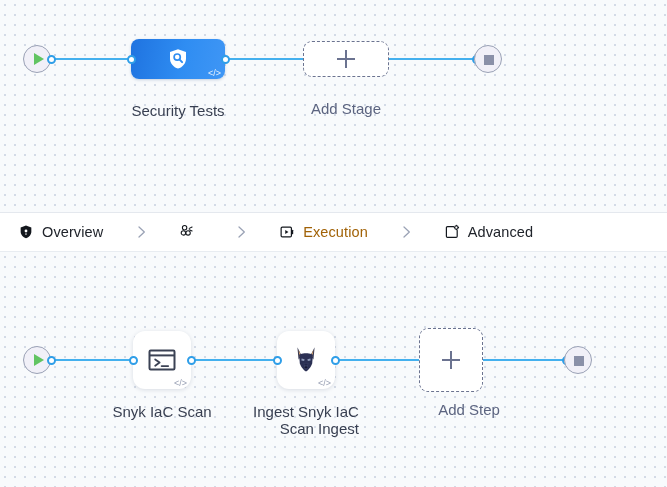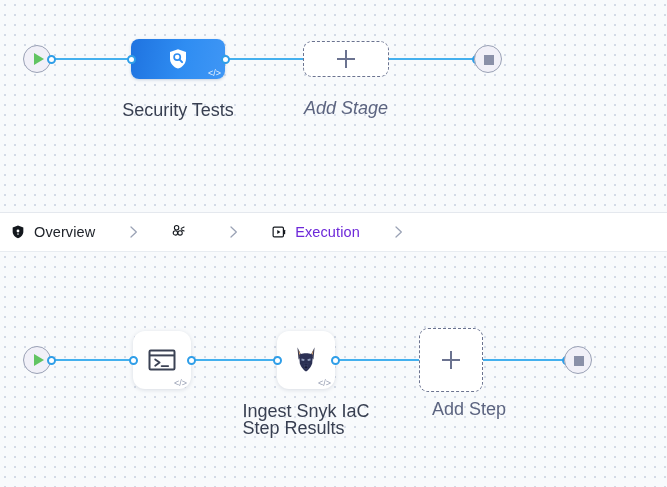--- a/index.html
+++ b/index.html
@@ -45,21 +45,21 @@
     left: 0;
     top: 212px;
     width: 667px;
     height: 40px;
     background: #ffffff;
     border-top: 1px solid #e4e8ee;
     border-bottom: 1px solid #e8ecf1;
     box-sizing: border-box;
     display: flex;
     align-items: center;
-    padding-left: 8px;
+    padding-left: 16px;
   }
   .tab {
     display: flex;
     align-items: center;
     height: 39px;
     position: relative;
     cursor: pointer;
     padding: 0 2px;
   }
   .tab .tab-icon {
@@ -69,21 +69,21 @@
     margin-right: 8px;
     flex: none;
   }
   .tab .tab-label {
     font-size: 14.5px;
     color: #20242b;
     letter-spacing: .1px;
     white-space: nowrap;
   }
   .tab.active .tab-label {
-    color: #6d28d9;
+    color: #a16207;
   }
   .tab.active::after {
     content: "";
     position: absolute;
     left: -6px;
     right: -6px;
     bottom: -5px;
     height: 3px;
     background: #1263c4;
     border-radius: 1px;
@@ -92,23 +92,23 @@
     width: 16px;
     height: 16px;
     margin: 0 28px;
     flex: none;
     display: block;
   }
   .caption {
     position: absolute;
     left: 50%;
     transform: translateX(-50%);
-    text-align: left;
+    text-align: right;
     white-space: pre;
-    font-size: 18px;
+    font-size: 15px;
     line-height: 17px;
     color: #383f51;
   }
   .caption.muted {
     color: #5c6480;
   }
 
   
   .term-node {
     position: absolute;
@@ -258,21 +258,21 @@
       </svg>
       <span class="code-badge">&lt;/&gt;</span>
     </div>
     <div class="port" style="left:127px; top:54.5px;"></div>
     <div class="port" style="left:221px; top:54.5px;"></div>
     <div class="caption" style="left:178px; top:102px;">Security Tests</div>
 
     <div class="add-node" style="left:303px; top:41px; width:86px; height:36px;">
       <span class="plus"></span>
     </div>
-    <div class="caption muted" style="left:346px; top:100px;font-style:italic;">Add Stage</div>
+    <div class="caption muted" style="left:346px; top:100px;">Add Stage</div>
 
     <div class="port" style="left:472px; top:54.5px;"></div>
     <div class="term-node" style="left:474px; top:45px;">
       <span class="stop-sq"></span>
     </div>
   </div>
 
   <div id="tabbar">
 
     <div class="tab">
@@ -307,20 +307,29 @@
         <path d="M9.4 9.1 L14.2 12 L9.4 14.9 Z" fill="#13171d"></path>
         <path d="M20.4 9.4 V14.6" stroke="#13171d" stroke-width="1.8" stroke-linecap="round"></path>
       </svg>
       <span class="tab-label">Execution</span>
     </div>
 
     <svg class="tab-sep" viewBox="0 0 24 24">
       <path d="M9 4.5 L17 12 L9 19.5" fill="none" stroke="#9aa2b5" stroke-width="1.9" stroke-linecap="round" stroke-linejoin="round"></path>
     </svg>
 
+    <div class="tab">
+      <svg class="tab-icon" viewBox="0 0 24 24">
+        <path d="M14.4 3.8 H5.3 C4.3 3.8 3.6 4.6 3.6 5.5 V18.3 C3.6 19.3 4.3 20.1 5.3 20.1 H18.1
+                 C19.1 20.1 19.8 19.3 19.8 18.3 V9.6" fill="none" stroke="#13171d" stroke-width="1.8" stroke-linecap="round"></path>
+        <circle cx="18.6" cy="5.3" r="2.6" fill="none" stroke="#13171d" stroke-width="1.7"></circle>
+        <path d="M18.6 1.9 V2.8 M18.6 7.8 V8.7 M15.2 5.3 H16.1 M21.1 5.3 H22" stroke="#13171d" stroke-width="1.5" stroke-linecap="round"></path>
+      </svg>
+      <span class="tab-label">Advanced</span>
+    </div>
   </div>
 
   <div class="canvas" id="canvas-bottom">
 
     <div class="link" style="left:50px; top:107px; width:84px;"></div>
     <div class="link" style="left:192px; top:107px; width:87px;"></div>
     <div class="link" style="left:337px; top:107px; width:82px;"></div>
     <div class="link" style="left:483px; top:107px; width:82px;"></div>
 
     <div class="term-node" style="left:23px; top:94px;">
@@ -332,20 +341,21 @@
       <svg class="glyph" viewBox="0 0 34 34">
         <rect x="4.5" y="7.5" width="25" height="19" rx="1.2" fill="#ffffff" stroke="#3b4254" stroke-width="2"></rect>
         <line x1="4.5" y1="12.4" x2="29.5" y2="12.4" stroke="#3b4254" stroke-width="2"></line>
         <path d="M10.2 16.4 L14.6 19.6 L10.2 22.8" fill="none" stroke="#3b4254" stroke-width="1.8" stroke-linecap="round" stroke-linejoin="round"></path>
         <line x1="16.6" y1="23.1" x2="23.2" y2="23.1" stroke="#3b4254" stroke-width="1.8" stroke-linecap="round"></line>
       </svg>
       <span class="code-badge dark">&lt;/&gt;</span>
     </div>
     <div class="port" style="left:129px; top:103.5px;"></div>
     <div class="port" style="left:187px; top:103.5px;"></div>
+    <div class="caption" style="left:162px; top:151px;">Snyk IaC Scan</div>
 
     <div class="step-node" style="left:277px; top:79px;">
       <svg class="glyph" viewBox="0 0 34 34">
 
         <path d="M8.4 4.2 L12.6 12.8 L9.6 16.4 Z" fill="#2b2f4a"></path>
         <path d="M25.6 4.2 L21.4 12.8 L24.4 16.4 Z" fill="#2b2f4a"></path>
         <path d="M9.5 6.6 L12.1 12.4 L10.4 14.4 Z" fill="#c99a6e"></path>
         <path d="M24.5 6.6 L21.9 12.4 L23.6 14.4 Z" fill="#c99a6e"></path>
 
         <path d="M10.1 11.6 C10.1 11.6 12.5 10.2 17 10.2 C21.5 10.2 23.9 11.6 23.9 11.6
@@ -356,21 +366,21 @@
 
         <path d="M14.6 19.9 H19.4 L18.6 25.3 L17 26.8 L15.4 25.3 Z" fill="#3b4166"></path>
         <path d="M15.2 20.6 H18.8 L18.3 22.4 H15.7 Z" fill="#23274a"></path>
         <ellipse cx="17" cy="24.3" rx="1.5" ry="1.1" fill="#171a33"></ellipse>
       </svg>
       <span class="code-badge dark">&lt;/&gt;</span>
     </div>
     <div class="port" style="left:273px; top:103.5px;"></div>
     <div class="port" style="left:331px; top:103.5px;"></div>
     <div class="caption" style="left:306px; top:151px;">Ingest Snyk IaC
-Step Results</div>
+Scan Ingest</div>
 
     <div class="add-node" style="left:419px; top:76px; width:64px; height:64px;">
       <span class="plus"></span>
     </div>
     <div class="caption muted" style="left:451px; top:149px;margin-left:18px;">Add Step</div>
 
     <div class="port" style="left:562px; top:103.5px;"></div>
     <div class="term-node" style="left:564px; top:94px;">
       <span class="stop-sq"></span>
     </div>

